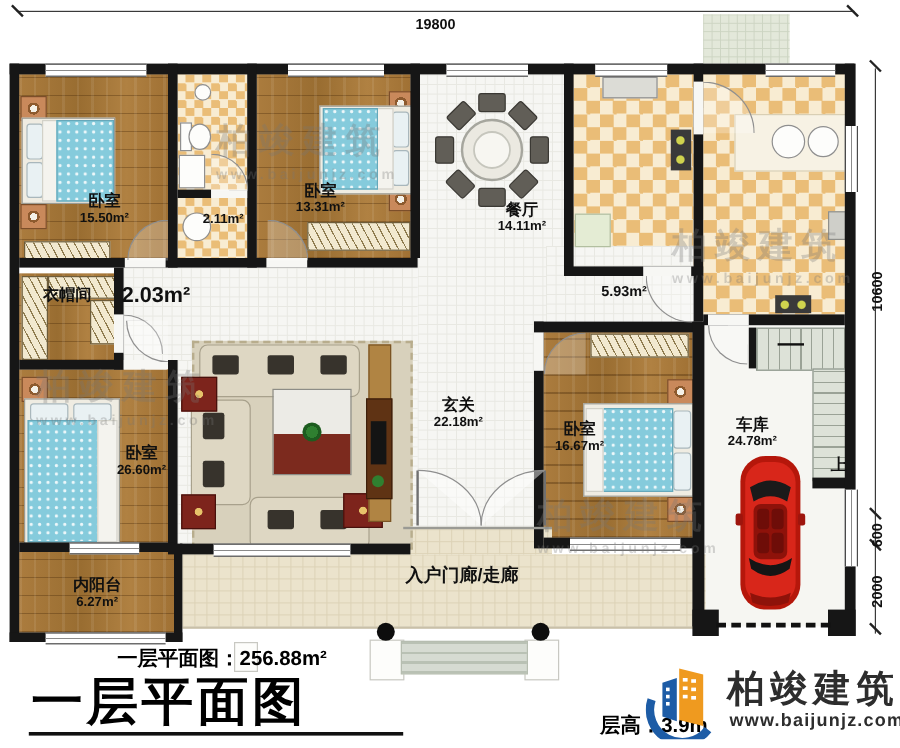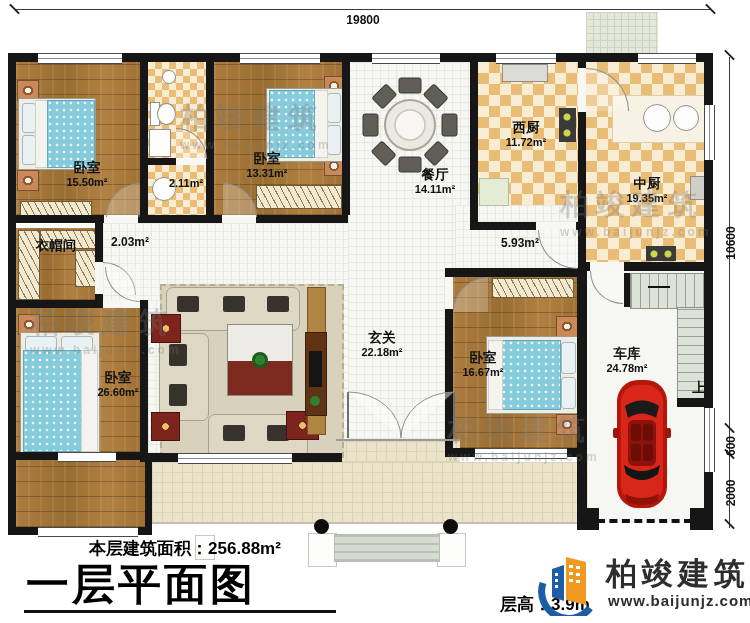--- a/index.html
+++ b/index.html
@@ -297,52 +297,51 @@
     <span class="rarea">2.11m²</span>
   </div>
   <div class="rlabel" style="left:227px;top:151px;width:80px">
     <span class="rname">卧室</span>
       <span class="rarea">13.31m²</span>
   </div>
   <div class="rlabel" style="left:395px;top:167px;width:80px">
     <span class="rname">餐厅</span>
       <span class="rarea">14.11m²</span>
   </div>
-  <div class="rlabel" style="left:486px;top:120px;width:80px">
-    <span class="rname">西厨</span>
-      <span class="rarea">11.72m²</span>
-  </div>
-  <div class="rlabel" style="left:607px;top:176px;width:80px">
-    <span class="rname">中厨</span>
-      <span class="rarea">19.35m²</span>
-  </div>
   <div class="rlabel" style="left:20px;top:238px;width:72px">
     <span class="rname">衣帽间</span>
   </div>
   <div class="rlabel" style="left:100px;top:236px;width:60px">
-    <span class="rarea" style="font-size:12px">2.03m²</span>
+    <span class="rarea" style="font-size:18px">2.03m²</span>
   </div>
   <div class="rlabel" style="left:490px;top:237px;width:60px">
     <span class="rarea" style="font-size:12px">5.93m²</span>
   </div>
   <div class="rlabel" style="left:342px;top:330px;width:80px">
     <span class="rname">玄关</span>
       <span class="rarea">22.18m²</span>
   </div>
   <div class="rlabel" style="left:78px;top:370px;width:80px">
     <span class="rname">卧室</span>
       <span class="rarea">26.60m²</span>
   </div>
+  <div class="rlabel" style="left:41px;top:480px;width:80px">
+    <span class="rname">内阳台</span>
+      <span class="rarea">6.27m²</span>
+  </div>
   <div class="rlabel" style="left:443px;top:350px;width:80px">
     <span class="rname">卧室</span>
       <span class="rarea">16.67m²</span>
   </div>
   <div class="rlabel" style="left:587px;top:346px;width:80px">
     <span class="rname">车库</span>
       <span class="rarea">24.78m²</span>
+  </div>
+  <div class="rlabel" style="left:310px;top:471px;width:150px">
+    <span class="rname" style="font-size:15px">入户门廊/走廊</span>
   </div>
   <div class="rlabel" style="left:690px;top:380px;width:18px">
     <span class="rname">上</span>
   </div>
 
   <div class="abs dimline" style="left:14px;top:9px;width:698px;height:1px"></div>
   <div class="tick" style="left:8px;top:8px"></div>
   <div class="tick" style="left:704px;top:8px"></div>
   <div class="dimtxt" style="left:338px;top:13px;width:50px">19800</div>
   <div class="abs dimline" style="left:729px;top:57px;width:1px;height:471px"></div>
@@ -364,21 +363,21 @@
   </div>
   <div class="wm" style="left:448px;top:410px">
     <span class="wm-brand">柏竣建筑</span>
       <span class="wm-site">www.baijunjz.com</span>
   </div>
   <div class="wm" style="left:560px;top:185px">
     <span class="wm-brand">柏竣建筑</span>
       <span class="wm-site">www.baijunjz.com</span>
   </div>
 
-  <div class="stat" style="left:55px;top:537px;width:260px;text-align:center">本层建筑面积：256.88m²</div>
+  <div class="stat" style="left:55px;top:537px;width:260px;text-align:center">一层平面图：256.88m²</div>
   <div class="abs" style="left:26px;top:556px;font-size:43px;font-weight:bold;letter-spacing:3px;color:#000">一层平面图</div>
   <div class="abs" style="left:24px;top:610px;width:312px;height:3px;background:#111"></div>
   <div class="stat" style="left:500px;top:593px">层高：3.9m</div>
 
   <svg class="abs" style="left:538px;top:550px" width="64" height="66" viewBox="0 0 64 64">
     <polygon points="28,6 48,11 48,54 28,49" fill="#ef9a1f"></polygon>
     <polygon points="14,18 26,14 26,50 14,46" fill="#1d5ca6"></polygon>
     <g fill="#ffffff">
       <rect x="31" y="14" width="4" height="3"></rect>
         <rect x="38" y="15" width="4" height="3"></rect>

